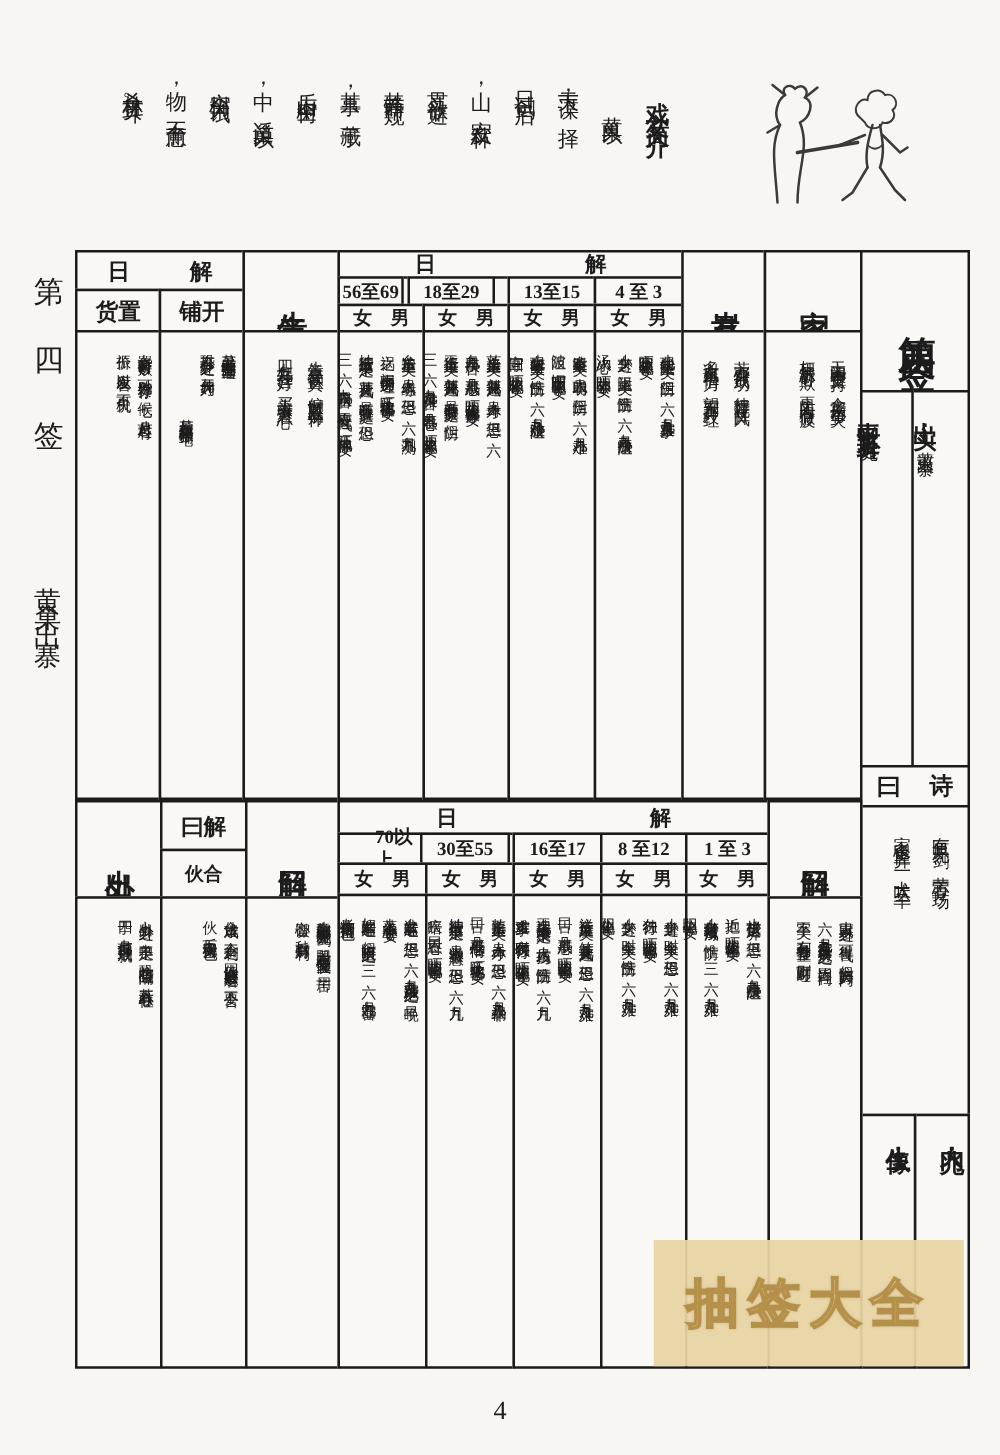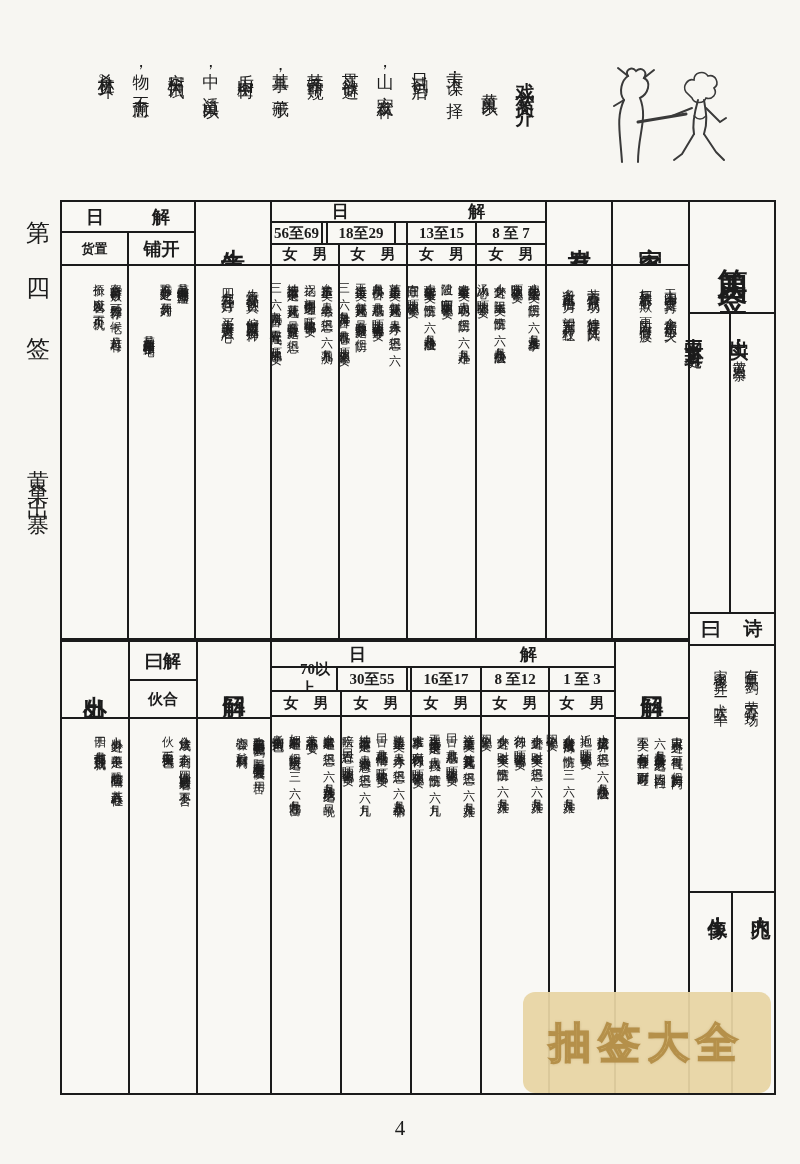--- a/index.html
+++ b/index.html
@@ -78,41 +78,41 @@
 物，不意而
 杀林贯斗。</div>
 
 <div class="abs marginTxt" style="left:22px;top:202px;height:250px;font-size:24px;letter-spacing:58px;">第四签</div>
 <div class="abs marginTxt" style="left:23px;top:452px;height:200px;font-size:22px;letter-spacing:14px;">黄巢出寨</div>
 
 <div class="abs b hdSpread" style="left:60px;top:200px;width:136px;height:33px;font-size:18px;">
   <span>日</span>
   <span>解</span>
 </div>
-<div class="abs b hd" style="left:60px;top:231px;width:69px;height:35px;font-size:13px;">货置</div>
+<div class="abs b hd" style="left:60px;top:231px;width:69px;height:35px;font-size:18px;">货置</div>
 <div class="abs b hd" style="left:127px;top:231px;width:69px;height:35px;font-size:18px;">铺开</div>
 <div class="abs b vt cellTxt" style="left:60px;top:264px;width:69px;height:376px;">卜置货暂时价败　可购货停存　候七　八月起可有
 振价　应以发售　不可失机</div>
 <div class="abs b vt cellTxt" style="left:127px;top:264px;width:69px;height:376px;">若是老铺宅宜守旧营经
 恐有不妙之处　勿开为好
 　　　　若是新创建未开张铺宅</div>
 
 <div class="abs b vhd" style="left:194px;top:200px;width:78px;height:66px;font-size:24px;letter-spacing:4px;">生意</div>
 <div class="abs b vt bigCellTxt" style="left:194px;top:264px;width:78px;height:376px;">生意交易欲认真　偏财莫取正财伸
 四七九月经营好　买卖求财遂君心</div>
 
 <div class="abs b hdSpread" style="left:270px;top:200px;width:277px;height:23px;font-size:17px;">
   <span>日</span>
   <span>解</span>
 </div>
 
 <div class="abs b hd ageLbl" style="left:270px;top:221px;width:53px;height:24px;">56至69</div>
 <div class="abs b hd ageLbl" style="left:326px;top:221px;width:70px;height:24px;">18至29</div>
 <div class="abs b hd ageLbl" style="left:406px;top:221px;width:71px;height:24px;">13至15</div>
-<div class="abs b hd ageLbl" style="left:475px;top:221px;width:72px;height:24px;">8 至 7</div>
+<div class="abs b hd ageLbl" style="left:475px;top:221px;width:72px;height:24px;">4 至 3</div>
 
 <div class="abs b hd genLbl" style="left:270px;top:243px;width:70px;height:23px;">女　男</div>
 <div class="abs b hd genLbl" style="left:338px;top:243px;width:70px;height:23px;">女　男</div>
 <div class="abs b hd genLbl" style="left:406px;top:243px;width:71px;height:23px;">女　男</div>
 <div class="abs b hd genLbl" style="left:475px;top:243px;width:72px;height:23px;">女　男</div>
 
 <div class="abs b vt cellTxt" style="left:270px;top:264px;width:70px;height:376px;">台造步运不美　人虽老练　但恐三　六　九月不测
 之祸　闲事切勿近理　吓天地化吉保平安
 坤造行运美中不足　花开遭风　虽有旺益家庭　但恐
 三　六　九暗疾口舌　应吞忍性气　吓天地保平安</div>
@@ -204,17 +204,17 @@
 <div class="abs b vt cellTxt" style="left:548px;top:715px;width:68px;height:380px;">小孩根苗足养　但恐三　六　九月小疾波阻
 近抱　吓太阳公化吉平安
 小女之卦根苗浅簿　惟防　三　六　九月灾难
 阳公化平安</div>
 
 <div class="abs b vhd" style="left:614px;top:640px;width:76px;height:79px;font-size:23px;letter-spacing:2px;">解曰</div>
 <div class="abs b vt cellTxt" style="left:614px;top:717px;width:76px;height:378px;">吉宅人口之卦　可得喜气　但防产妇月内
 六　九月灾疾是非失财之厄　皆因门轻
 字不美　有利各宜修整　则财丁可旺</div>
 
-<div class="abs watermark" style="left:523px;top:992px;width:248px;height:101px;border-radius:12px;">
+<div class="abs watermark" style="left:523px;top:992px;width:248px;height:101px;">
   <span>抽签大全</span>
 </div>
 
 <div class="abs pageNum" style="left:388px;top:1116px;width:24px;text-align:center;">4</div>
 
 </body></html>

